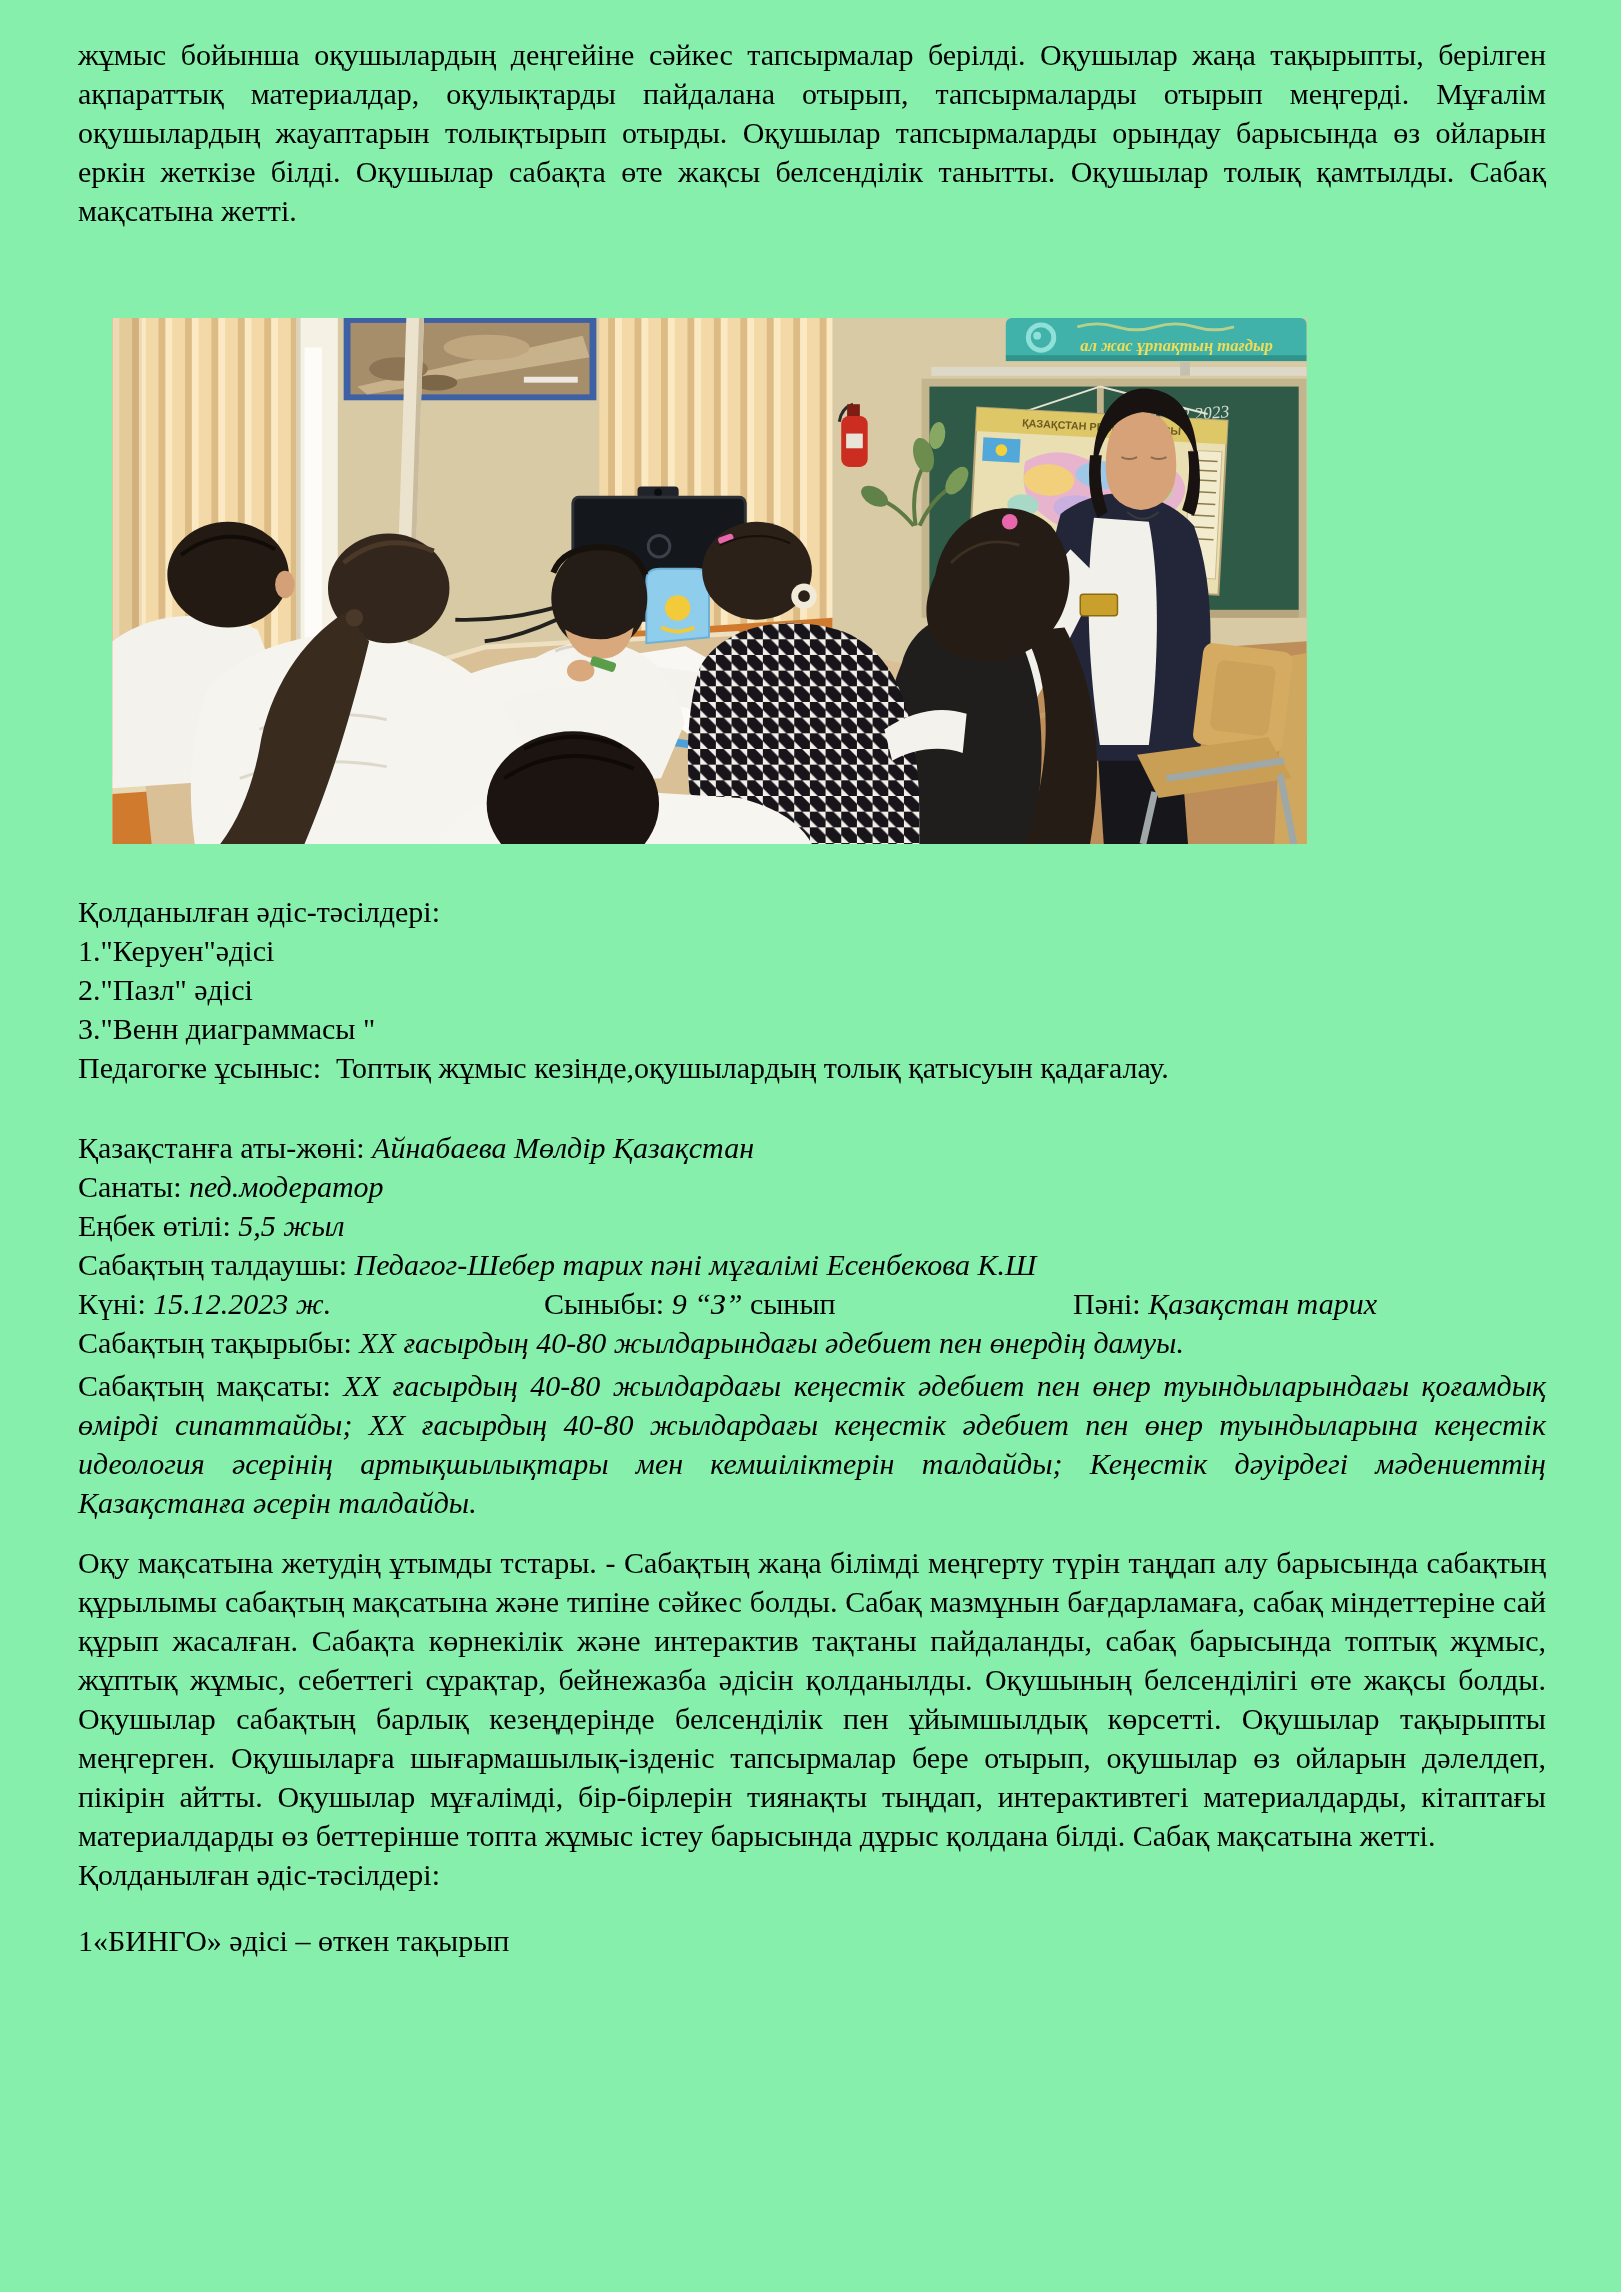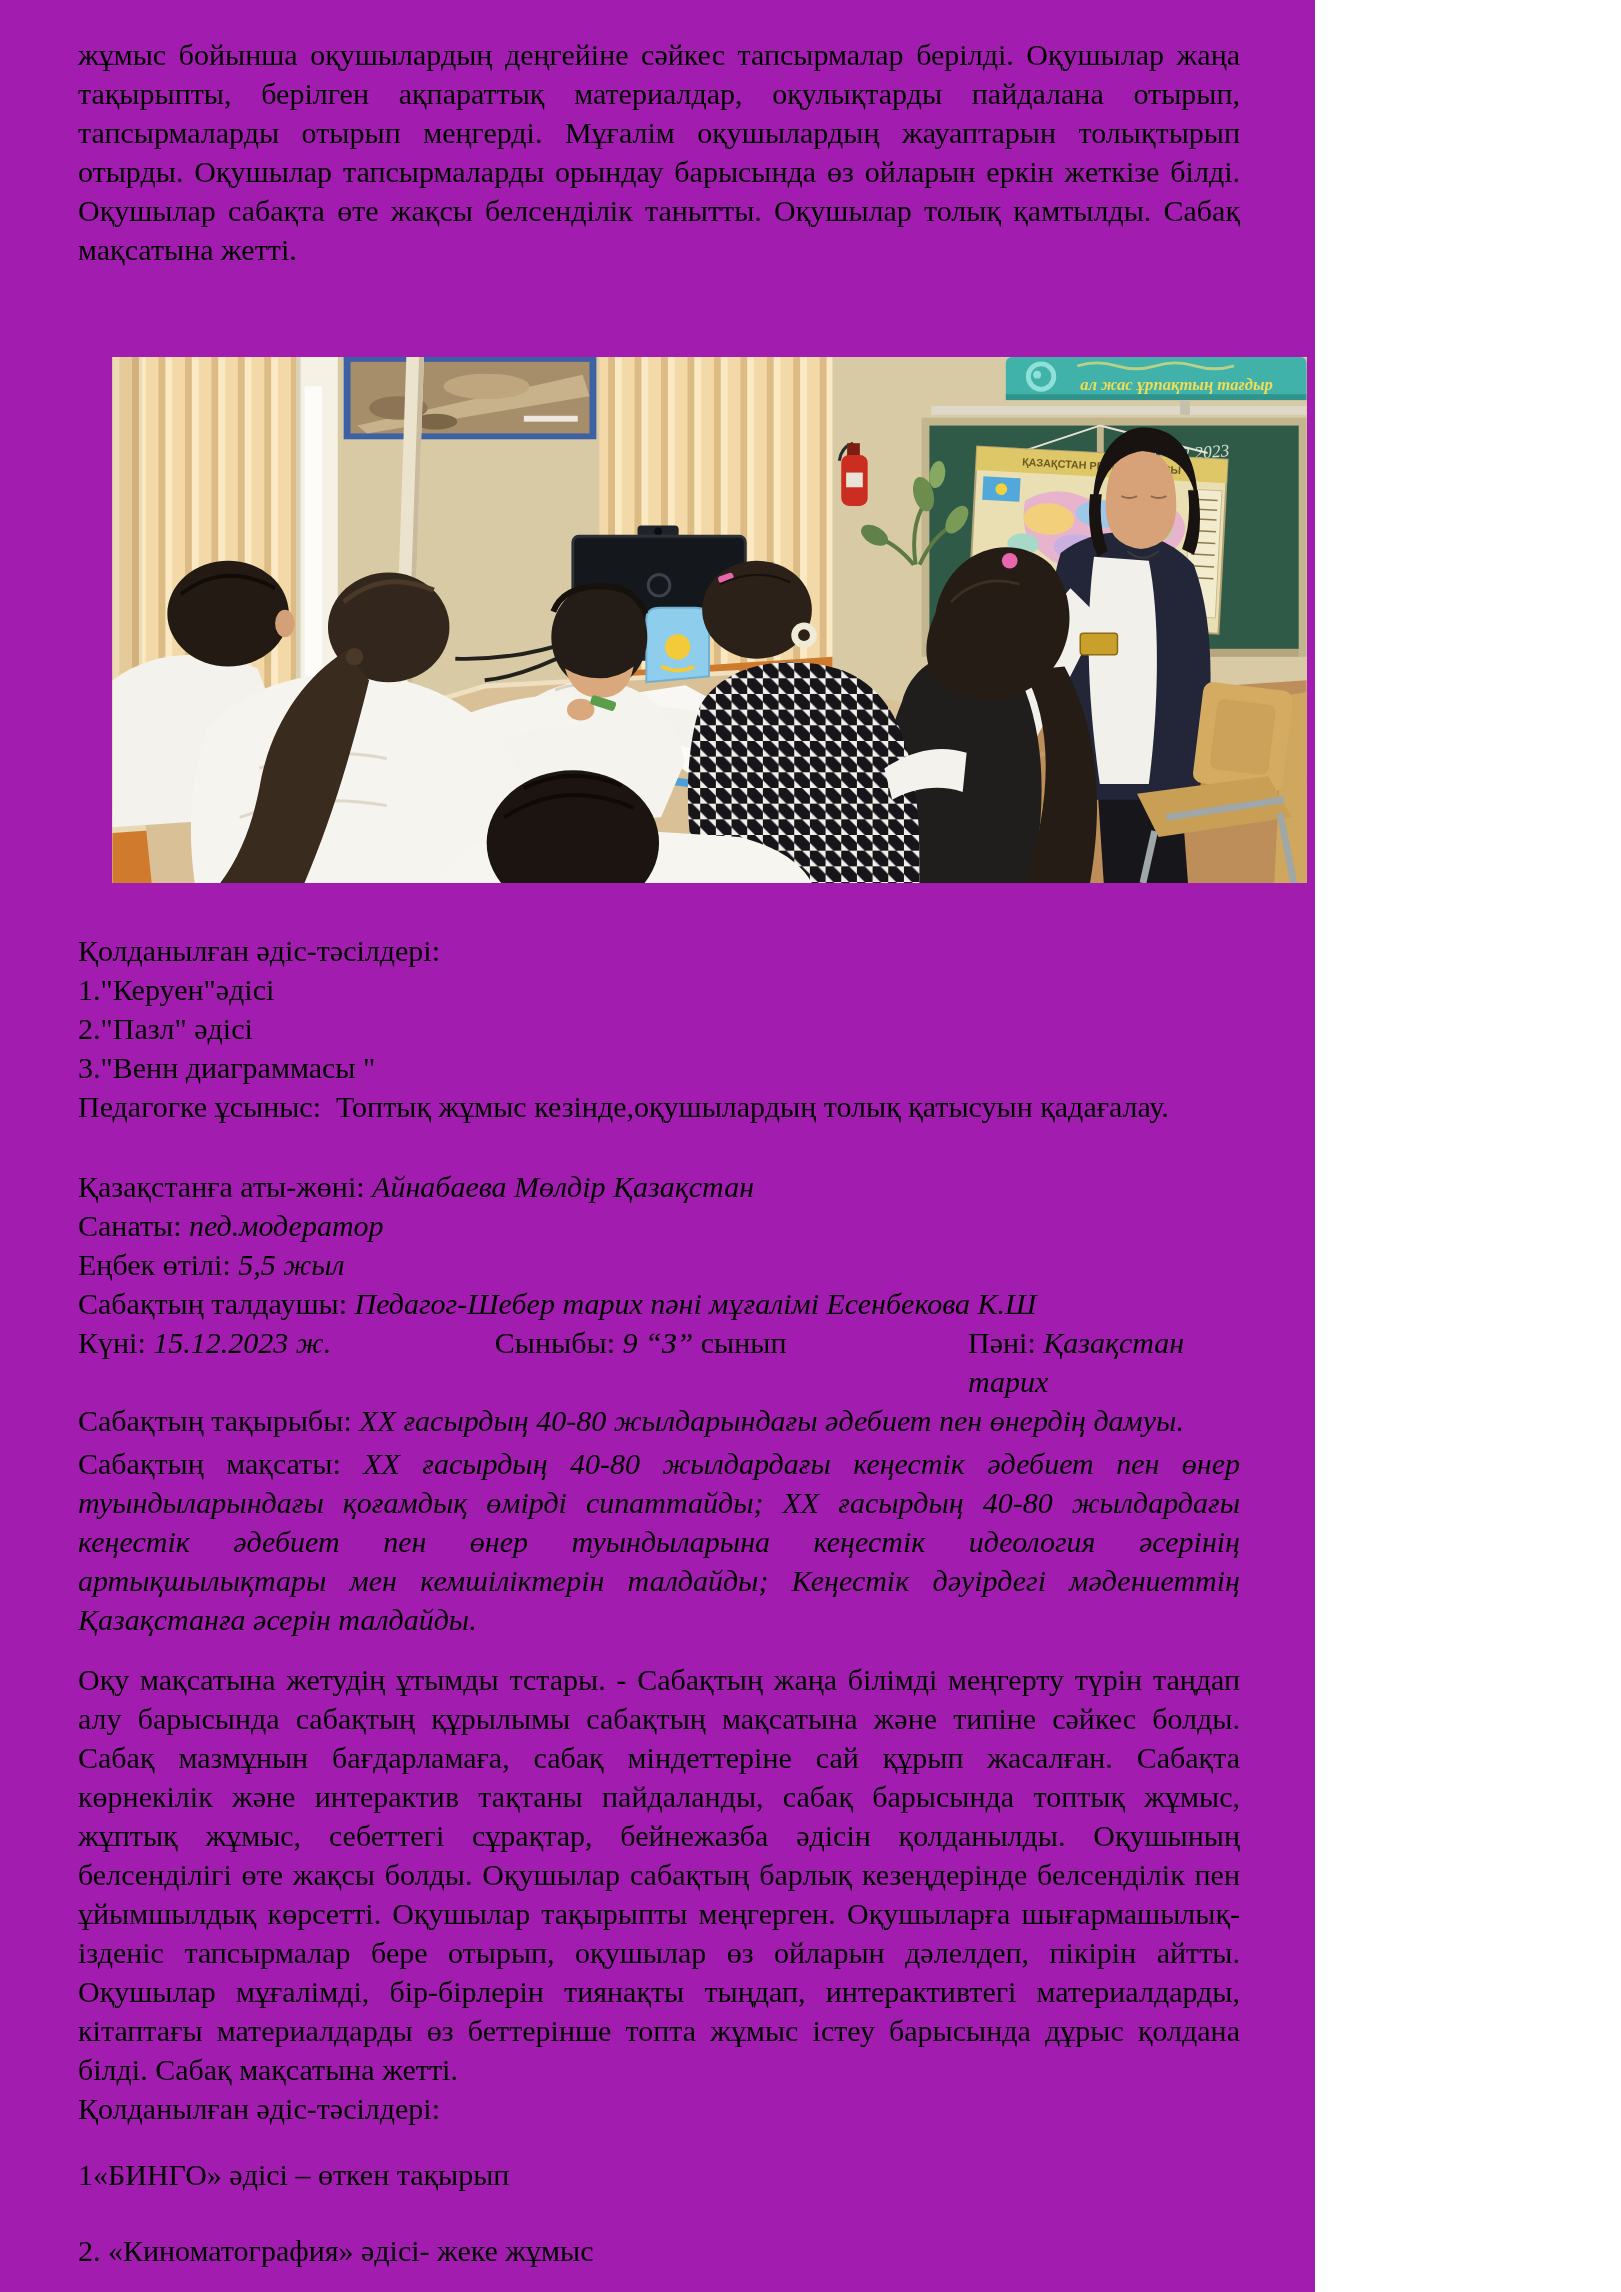--- a/index.html
+++ b/index.html
@@ -1,19 +1,19 @@
 <!DOCTYPE html>
 <html lang="kk"><head>
 <meta charset="utf-8">
 <style>
   html,body{margin:0;padding:0;background:#ffffff;}
   body{width:1621px;height:2293px;overflow:hidden;}
   .page{
-    box-sizing:border-box;width:1315px;height:2293px;
-    padding:35px 75px 0 78px;background:#a21caf;color:#000;
+    box-sizing:border-box;width:1621px;height:2293px;
+    padding:35px 75px 0 78px;background:#86efac;color:#000;
     font-family:"Liberation Serif","DejaVu Serif",serif;
     font-size:30px;line-height:39px;
   }
   p{margin:0;padding:0;}
   .justify{text-align:justify;text-justify:inter-word;}
   b{font-weight:normal;}
   i{font-style:italic;}
   .photo-wrap{margin:88px 0 0 34px;width:1195px;height:526px;overflow:hidden;background:#d8caa5;}
   .after-photo{margin-top:48px;}
   .details{margin-top:41px;}
@@ -278,16 +278,15 @@
     </p>
     <p><b>Сабақтың тақырыбы:</b> <i>ХХ ғасырдың 40-80 жылдарындағы әдебиет пен өнердің дамуы.</i></p>
   </div>
 
   <p class="justify goal"><b>Сабақтың мақсаты:</b> <i>ХХ ғасырдың 40-80 жылдардағы кеңестік әдебиет пен  өнер туындыларындағы қоғамдық өмірді сипаттайды; ХХ ғасырдың 40-80 жылдардағы кеңестік әдебиет пен өнер туындыларына кеңестік идеология әсерінің артықшылықтары мен кемшіліктерін талдайды; Кеңестік дәуірдегі мәдениеттің Қазақстанға әсерін талдайды.</i></p>
 
   <p class="justify analysis"><b>Оқу мақсатына жетудің ұтымды тстары.</b> <span>- Сабақтың жаңа білімді меңгерту түрін таңдап алу барысында сабақтың құрылымы сабақтың мақсатына және типіне сәйкес болды. Сабақ мазмұнын бағдарламаға, сабақ міндеттеріне сай құрып жасалған. Сабақта көрнекілік және интерактив тақтаны пайдаланды,  сабақ барысында топтық жұмыс, жұптық жұмыс, себеттегі сұрақтар, бейнежазба әдісін қолданылды. Оқушының белсенділігі өте жақсы болды. Оқушылар сабақтың барлық кезеңдерінде белсенділік пен ұйымшылдық көрсетті. Оқушылар тақырыпты меңгерген. Оқушыларға шығармашылық-ізденіс тапсырмалар бере отырып, оқушылар өз ойларын дәлелдеп, пікірін айтты. Оқушылар мұғалімді, бір-бірлерін тиянақты тыңдап, интерактивтегі материалдарды, кітаптағы материалдарды өз беттерінше топта жұмыс істеу барысында дұрыс қолдана білді. Сабақ мақсатына жетті.</span></p>
 
   <p>Қолданылған әдіс-тәсілдері:</p>
   <p class="m2-item1">1«БИНГО» әдісі – өткен тақырып</p>
-  <p class="m2-item2">2. «Киноматография» әдісі- жеке жұмыс</p>
 
 </div>
 
 
 </body></html>

